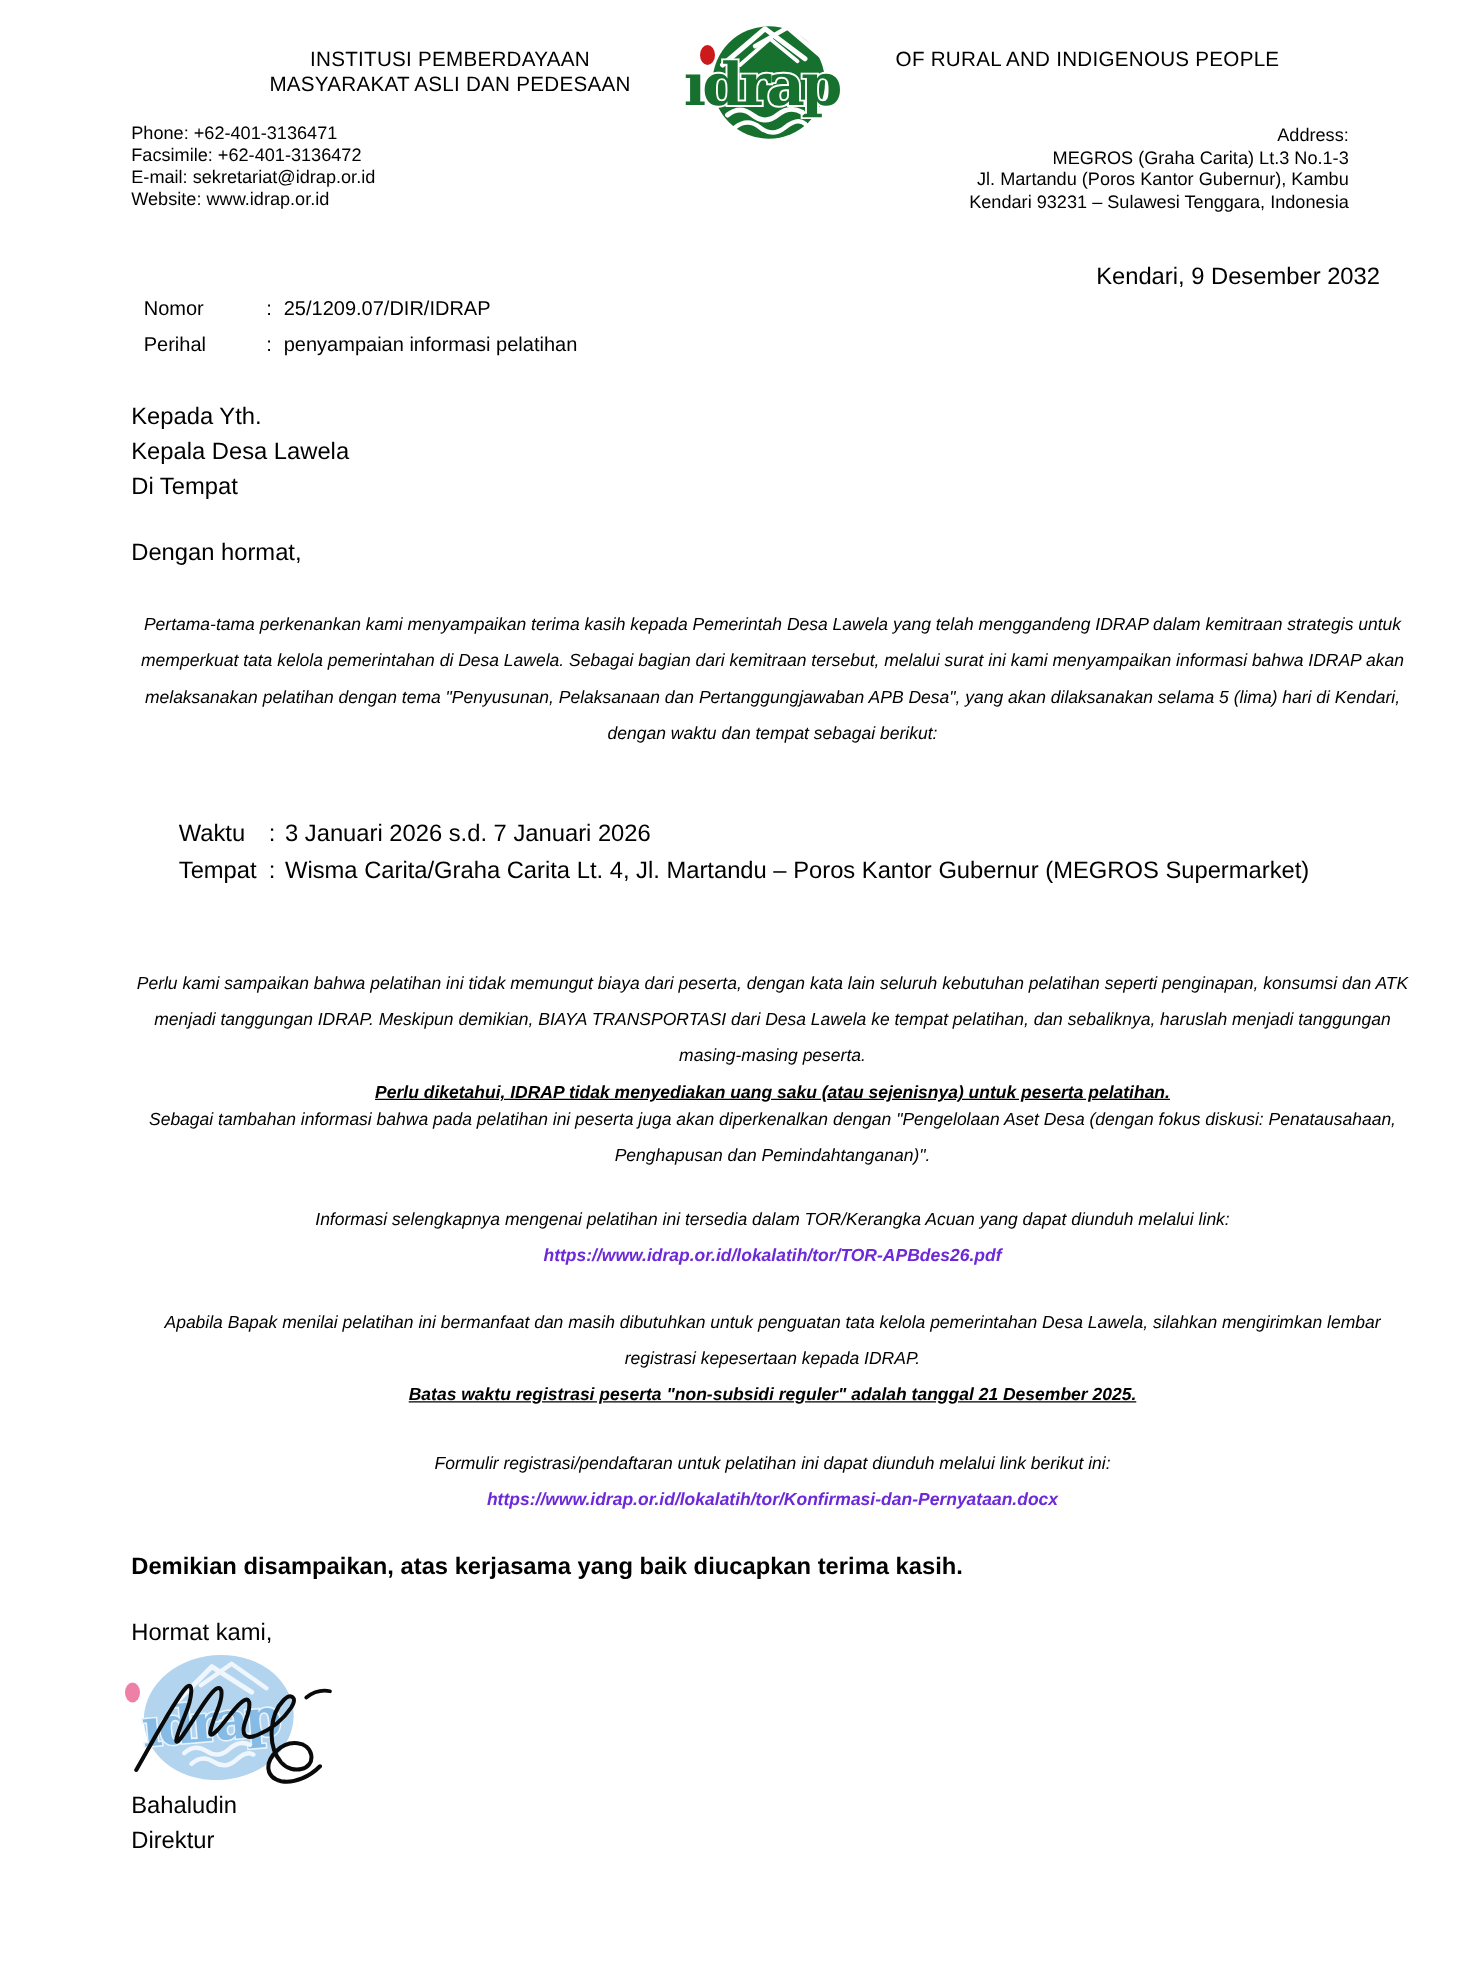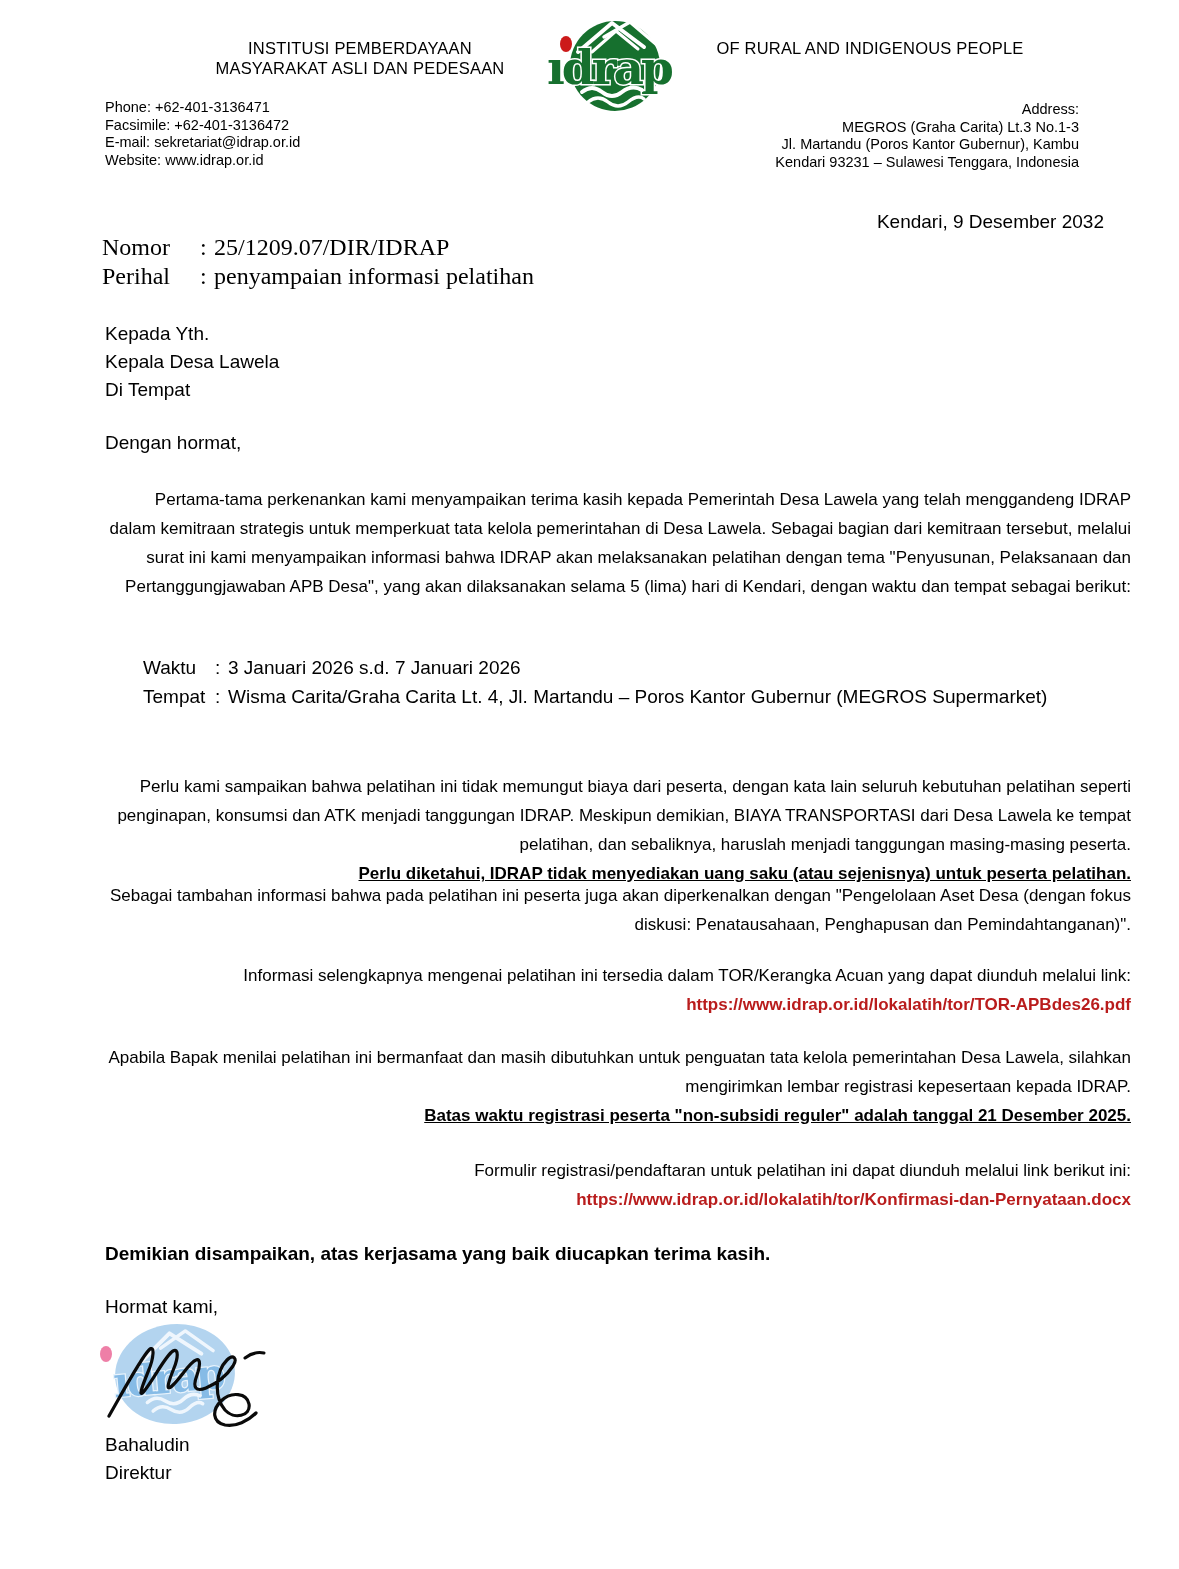--- a/index.html
+++ b/index.html
@@ -13,33 +13,33 @@
   }
   
   .org-name{position:absolute;text-align:center;font-size:16.5px;line-height:20px;letter-spacing:.2px;}
   .org-left{left:140px;top:38px;width:440px;}
   .org-right{left:655px;top:38px;width:430px;}
   .logo{position:absolute;left:546px;top:10px;}
   .contact{position:absolute;left:105px;top:99px;font-size:14.5px;line-height:17.5px;}
   .address{position:absolute;right:54px;top:101px;text-align:right;font-size:14.5px;line-height:17.5px;}
   
   .line{position:absolute;font-size:19px;line-height:29px;white-space:nowrap;}
-  .para{position:absolute;left:105px;width:1026px;font-size:17px;line-height:29px;text-align:right;}
+  .para{position:absolute;left:105px;width:1026px;font-size:14px;line-height:29px;text-align:center;font-style:italic;}
   .date{position:absolute;right:29px;top:207px;font-size:19px;line-height:29px;}
-  .meta{position:absolute;left:102px;top:233px;font-size:24px;line-height:29px;font-family:Liberation Serif, serif;}
+  .meta{position:absolute;left:115px;top:233px;font-size:16px;line-height:29px;}
   .meta-row{display:flex;}
   .meta-label{width:98px;}
   .meta-sep{width:14px;}
   .recipient{position:absolute;left:105px;top:320px;font-size:19px;line-height:28px;}
   .schedule{position:absolute;left:143px;top:653px;font-size:19px;line-height:29px;}
   .sched-row{display:flex;}
   .sched-label{width:72px;}
   .sched-sep{width:13px;}
   .bold-u{font-weight:bold;text-decoration:underline;}
-  .doc-link{color:#b91c1c;font-weight:bold;text-decoration:none;cursor:pointer;display:inline-block;}
+  .doc-link{color:#6d28d9;font-weight:bold;text-decoration:none;cursor:pointer;display:inline-block;}
   
   .sig-block{position:absolute;left:95px;top:1316px;width:195px;height:128px;}
   .sig-block svg{display:block;}
 </style>
 </head>
 <body>
 
 <div class="page">
 
   <div class="org-name org-left">

